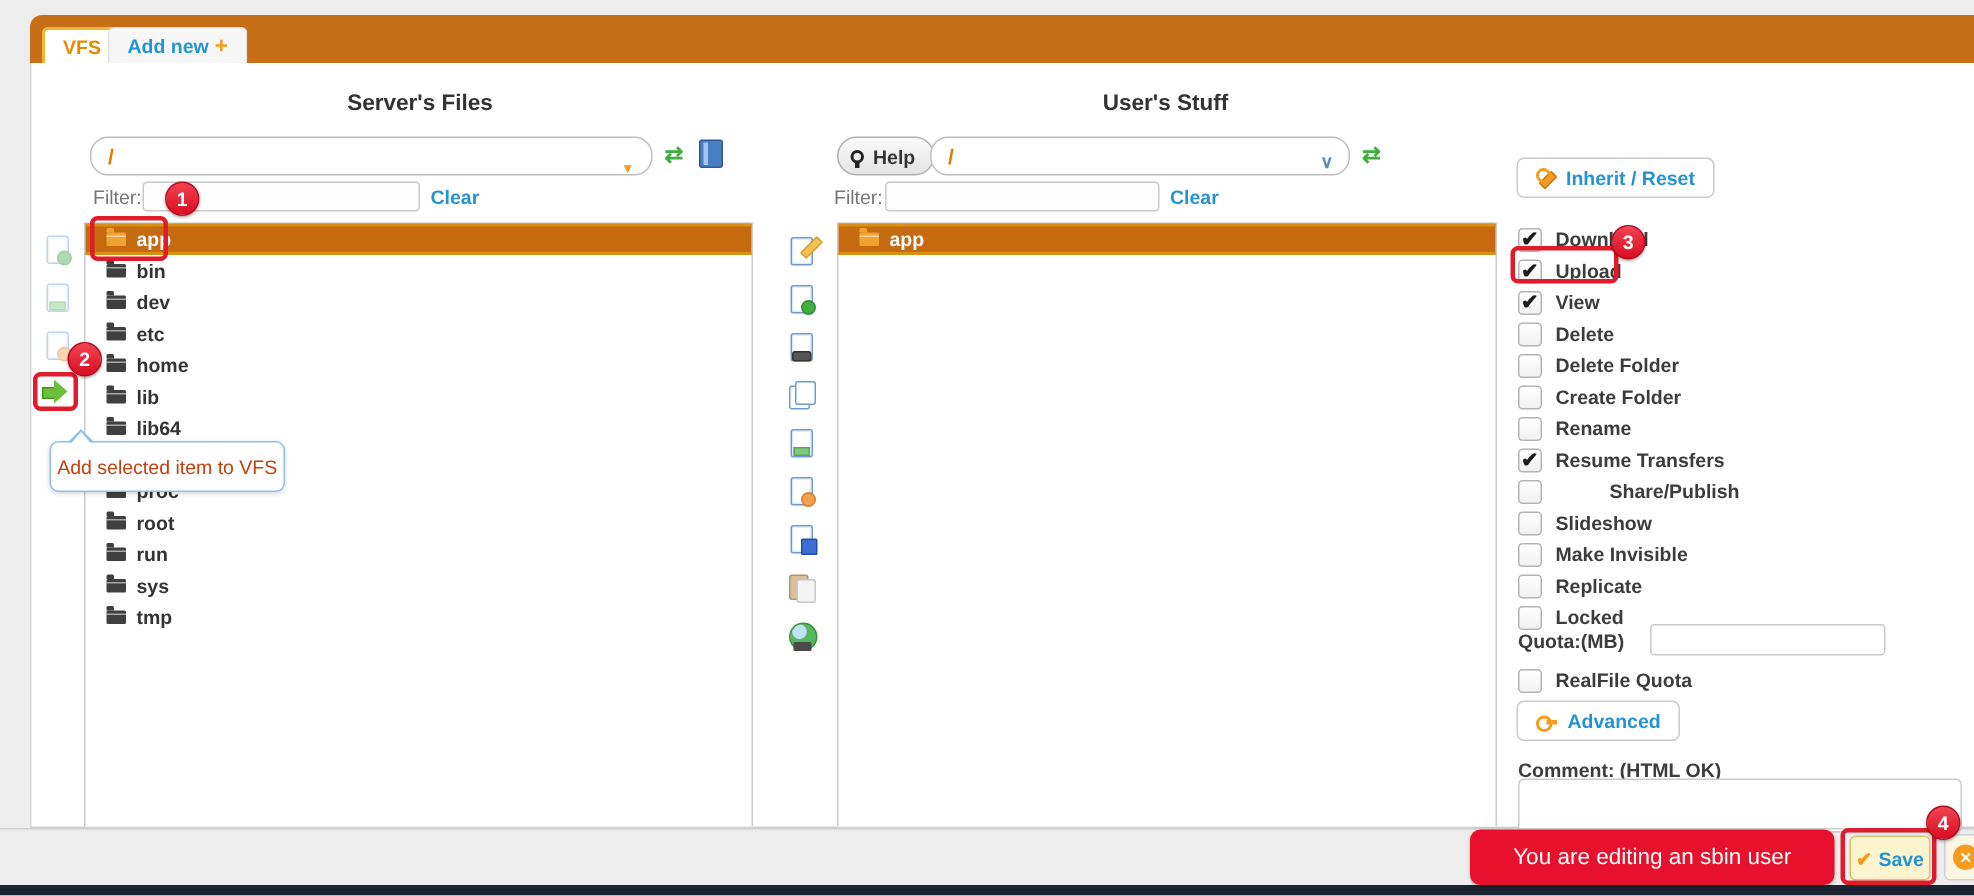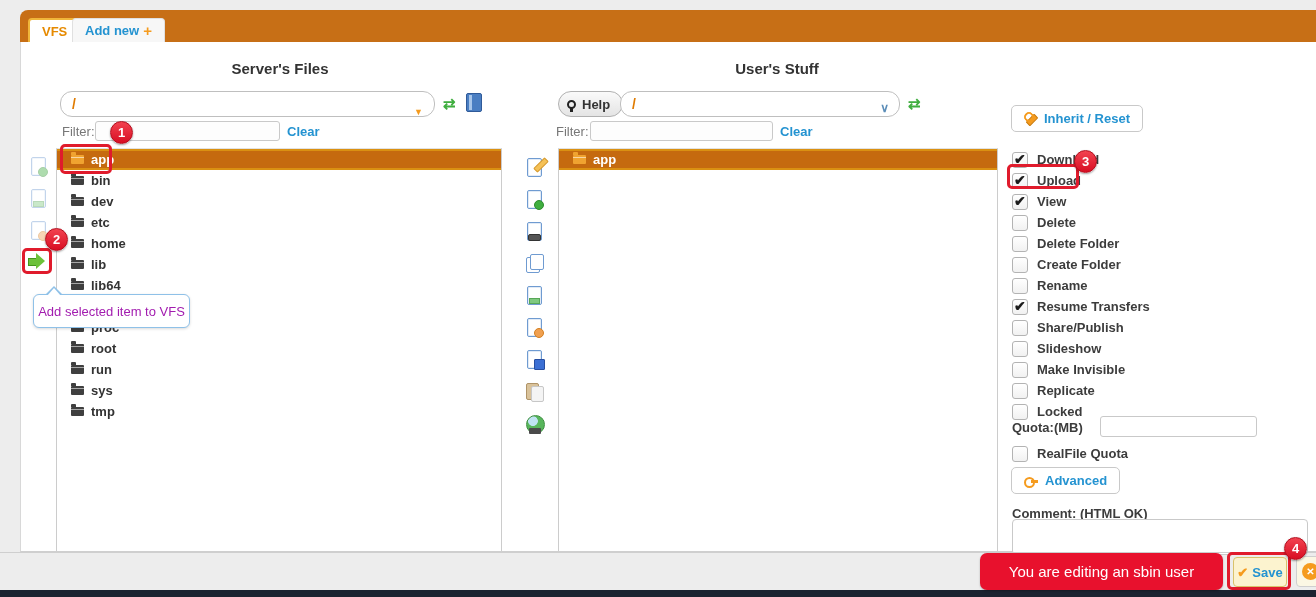--- a/index.html
+++ b/index.html
@@ -120,21 +120,21 @@
   .cblabel { margin-left:9px; font-size:13px; font-weight:bold; color:#3c3c3c; white-space:nowrap; }
   .boldlbl { position:absolute; font-size:13px; font-weight:bold; color:#3c3c3c; }
 
   textarea.comment { position:absolute; left:1012px; top:519px; width:296px; height:36px;
                      border:1px solid #c9c9c9; border-radius:4px; resize:none; background:#fff; }
 
   
   .tooltip { position:absolute; left:33px; top:294px; width:157px; height:34px; background:#fff;
              border:1px solid #8fc1e8; border-radius:6px; box-shadow:0 1px 3px rgba(0,0,0,.15);
              display:flex; align-items:center; justify-content:center;
-             font-size:13px; color:#a21caf; z-index:5; white-space:nowrap; }
+             font-size:13px; color:#c2410c; z-index:5; white-space:nowrap; }
   .tooltip::before { content:""; position:absolute; left:11px; top:-9px;
              border-left:9px solid transparent; border-right:9px solid transparent; border-bottom:9px solid #8fc1e8; }
   .tooltip::after  { content:""; position:absolute; left:13px; top:-7px;
              border-left:7px solid transparent; border-right:7px solid transparent; border-bottom:8px solid #fff; }
 
   
   .footer-line { position:absolute; left:0; top:552px; width:1316px; height:1px; background:#cfcfcf; }
   .notice { position:absolute; left:980px; top:553px; width:243px; height:37px; background:#e8112d;
             border-radius:7px; display:flex; align-items:center; justify-content:center;
             color:#fff; font-size:15px; z-index:8; box-shadow:0 1px 2px rgba(0,0,0,.25); }
@@ -309,21 +309,21 @@
         <span class="cblabel">Create Folder</span>
       </div>
       <div class="cbrow" style="top: 275px;">
         <span class="cb"></span>
         <span class="cblabel">Rename</span>
       </div>
       <div class="cbrow" style="top: 296px;">
         <span class="cb on"></span>
         <span class="cblabel">Resume Transfers</span>
       </div>
-      <div class="cbrow" style="top: 317px;">
+      <div class="cbrow" style="top: 317px; gap: 36px;">
         <span class="cb"></span>
         <span class="cblabel">Share/Publish</span>
       </div>
       <div class="cbrow" style="top: 338px;">
         <span class="cb"></span>
         <span class="cblabel">Slideshow</span>
       </div>
       <div class="cbrow" style="top: 359px;">
         <span class="cb"></span>
         <span class="cblabel">Make Invisible</span>

